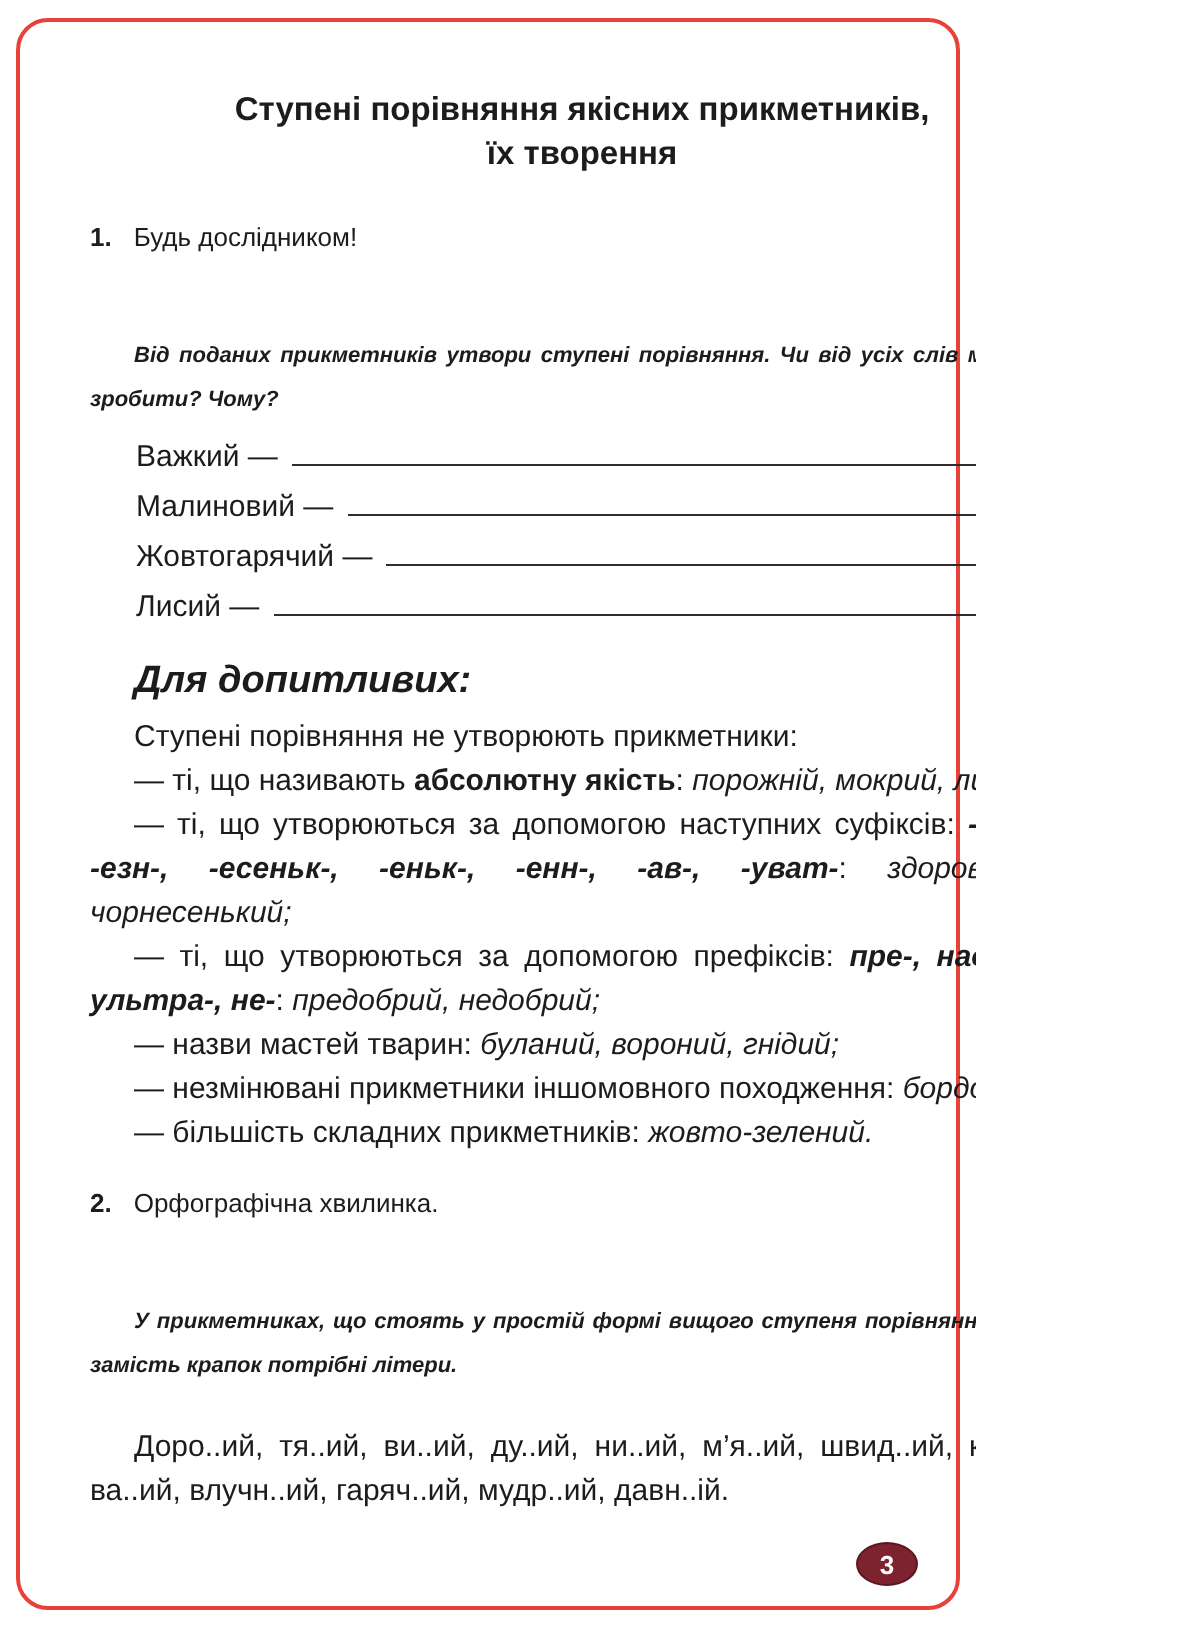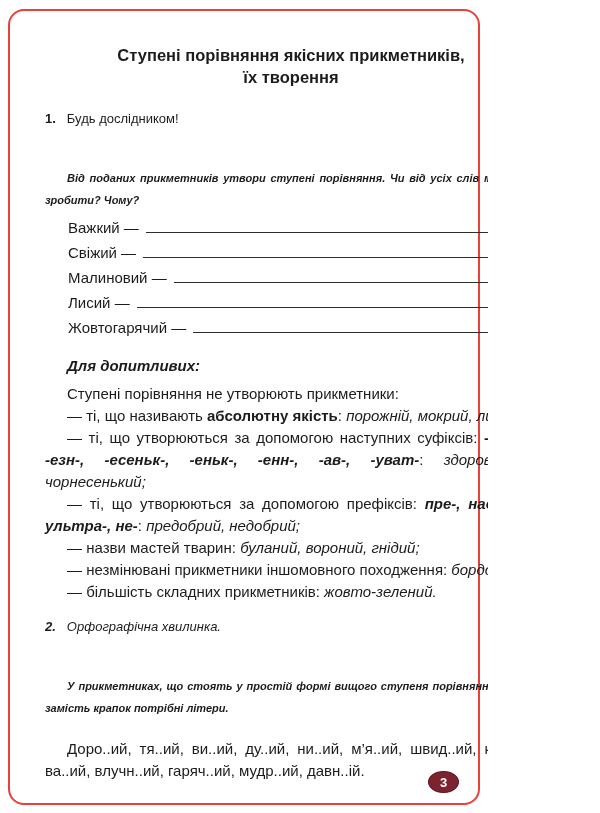--- a/index.html
+++ b/index.html
@@ -56,37 +56,37 @@
     height: 25px;
     font-size: 15px;
   }
   .blank {
     flex: 1;
     border-bottom: 1.4px solid #2d2d2d;
     margin-left: 7px;
     height: 17px;
   }
   .info-heading {
-    font-size: 15px;
+    font-size: 19px;
     font-weight: bold;
     font-style: italic;
     text-indent: 22px;
     line-height: 22px;
     margin: 14px 0 6px 0;
   }
   .body-par {
     font-size: 15px;
     line-height: 22px;
     text-align: justify;
     text-indent: 22px;
   }
   .b  { font-weight: bold; }
   .i  { font-style: italic; }
   .bi { font-weight: bold; font-style: italic; }
-  .ex2 { margin-top: 13px; font-style: italic; }
+  .ex2 { margin-top: 13px; }
   .task {
     font-size: 15px;
     line-height: 22px;
     text-align: justify;
     text-indent: 22px;
     margin-top: 19px;
   }
   .page-num {
     position: absolute;
     right: 29px;
@@ -122,33 +122,29 @@
     </div>
 
     <p class="instruction">Від поданих прикметників утвори ступені порівняння. Чи від усіх слів можна це зробити? Чому?</p>
 
     <div class="word-list">
       <div class="word-row">
         <span>Важкий —</span>
         <span class="blank"></span>
       </div>
       <div class="word-row">
-        <span>Свіжий —</span>
-        <span class="blank"></span>
-      </div>
-      <div class="word-row">
         <span>Малиновий —</span>
         <span class="blank"></span>
       </div>
       <div class="word-row">
-        <span>Лисий —</span>
+        <span>Жовтогарячий —</span>
         <span class="blank"></span>
       </div>
       <div class="word-row">
-        <span>Жовтогарячий —</span>
+        <span>Лисий —</span>
         <span class="blank"></span>
       </div>
     </div>
 
     <div class="info-heading">Для допитливих:</div>
 
     <p class="body-par">Ступені порівняння не утворюють прикметники:</p>
 
     <p class="body-par"><span>— ті, що називають </span><span class="b">абсолютну якість</span><span>: </span><span class="i">порожній, мокрий, лисий;</span></p>
 

